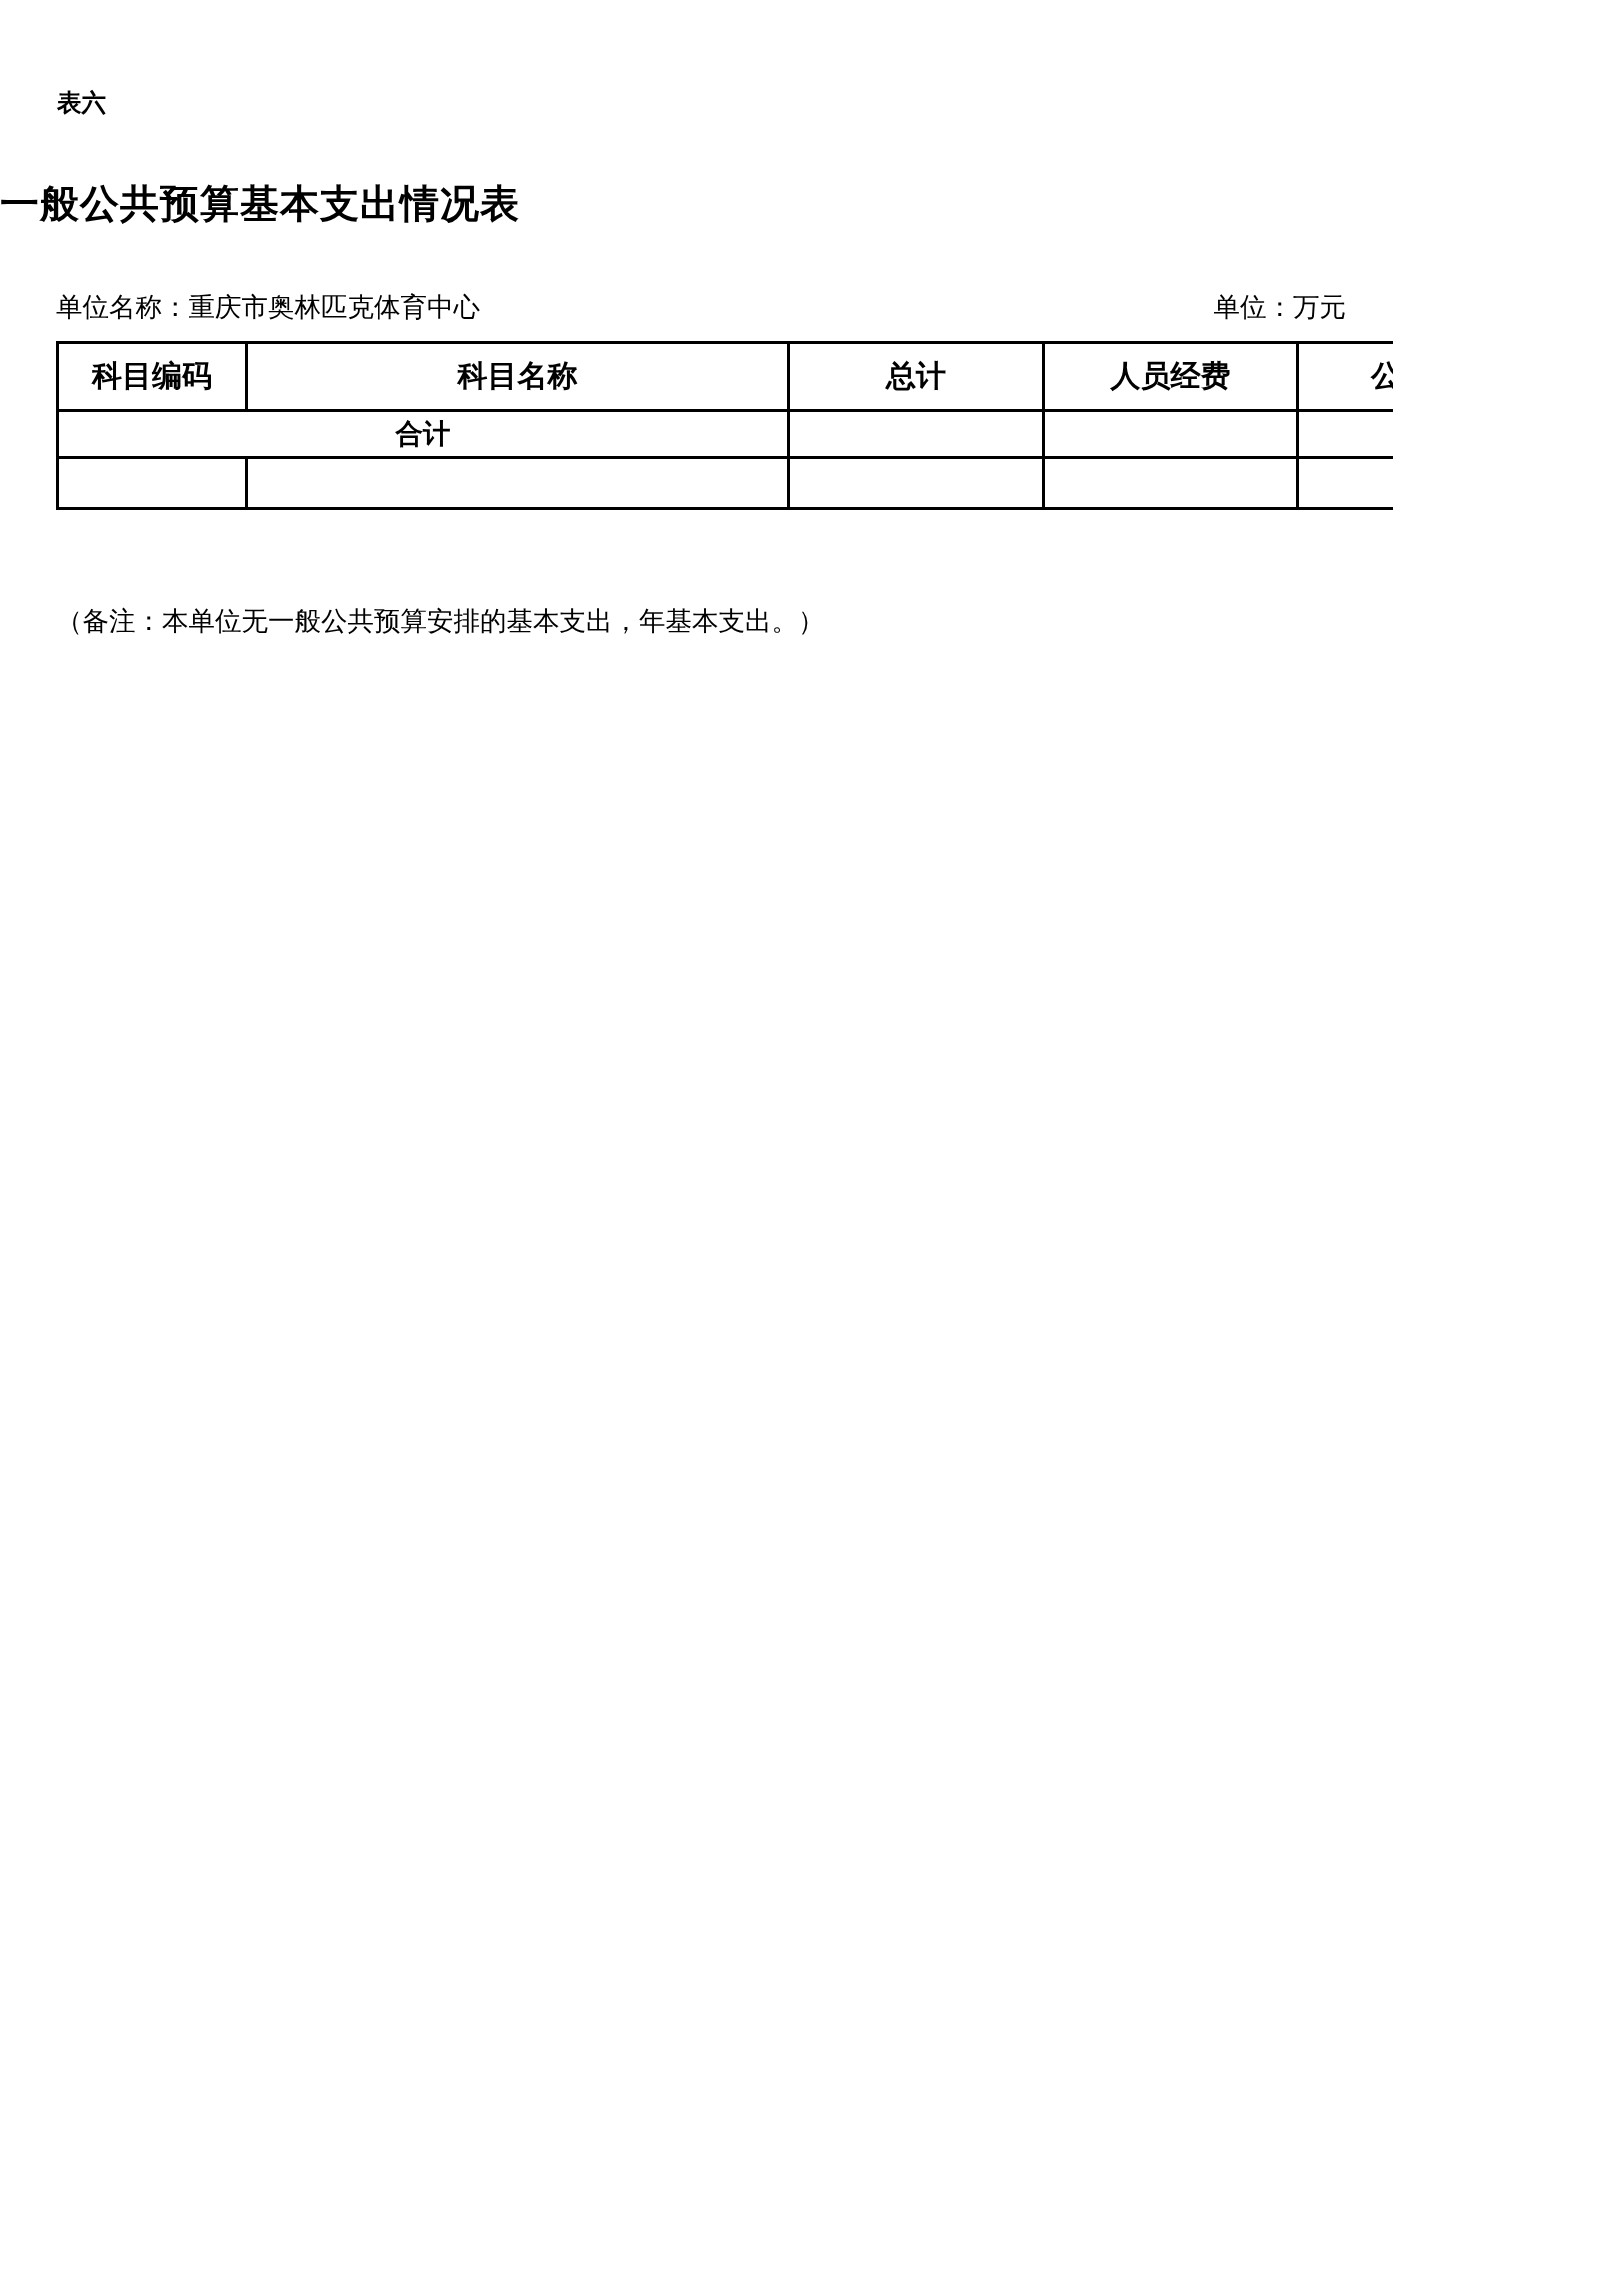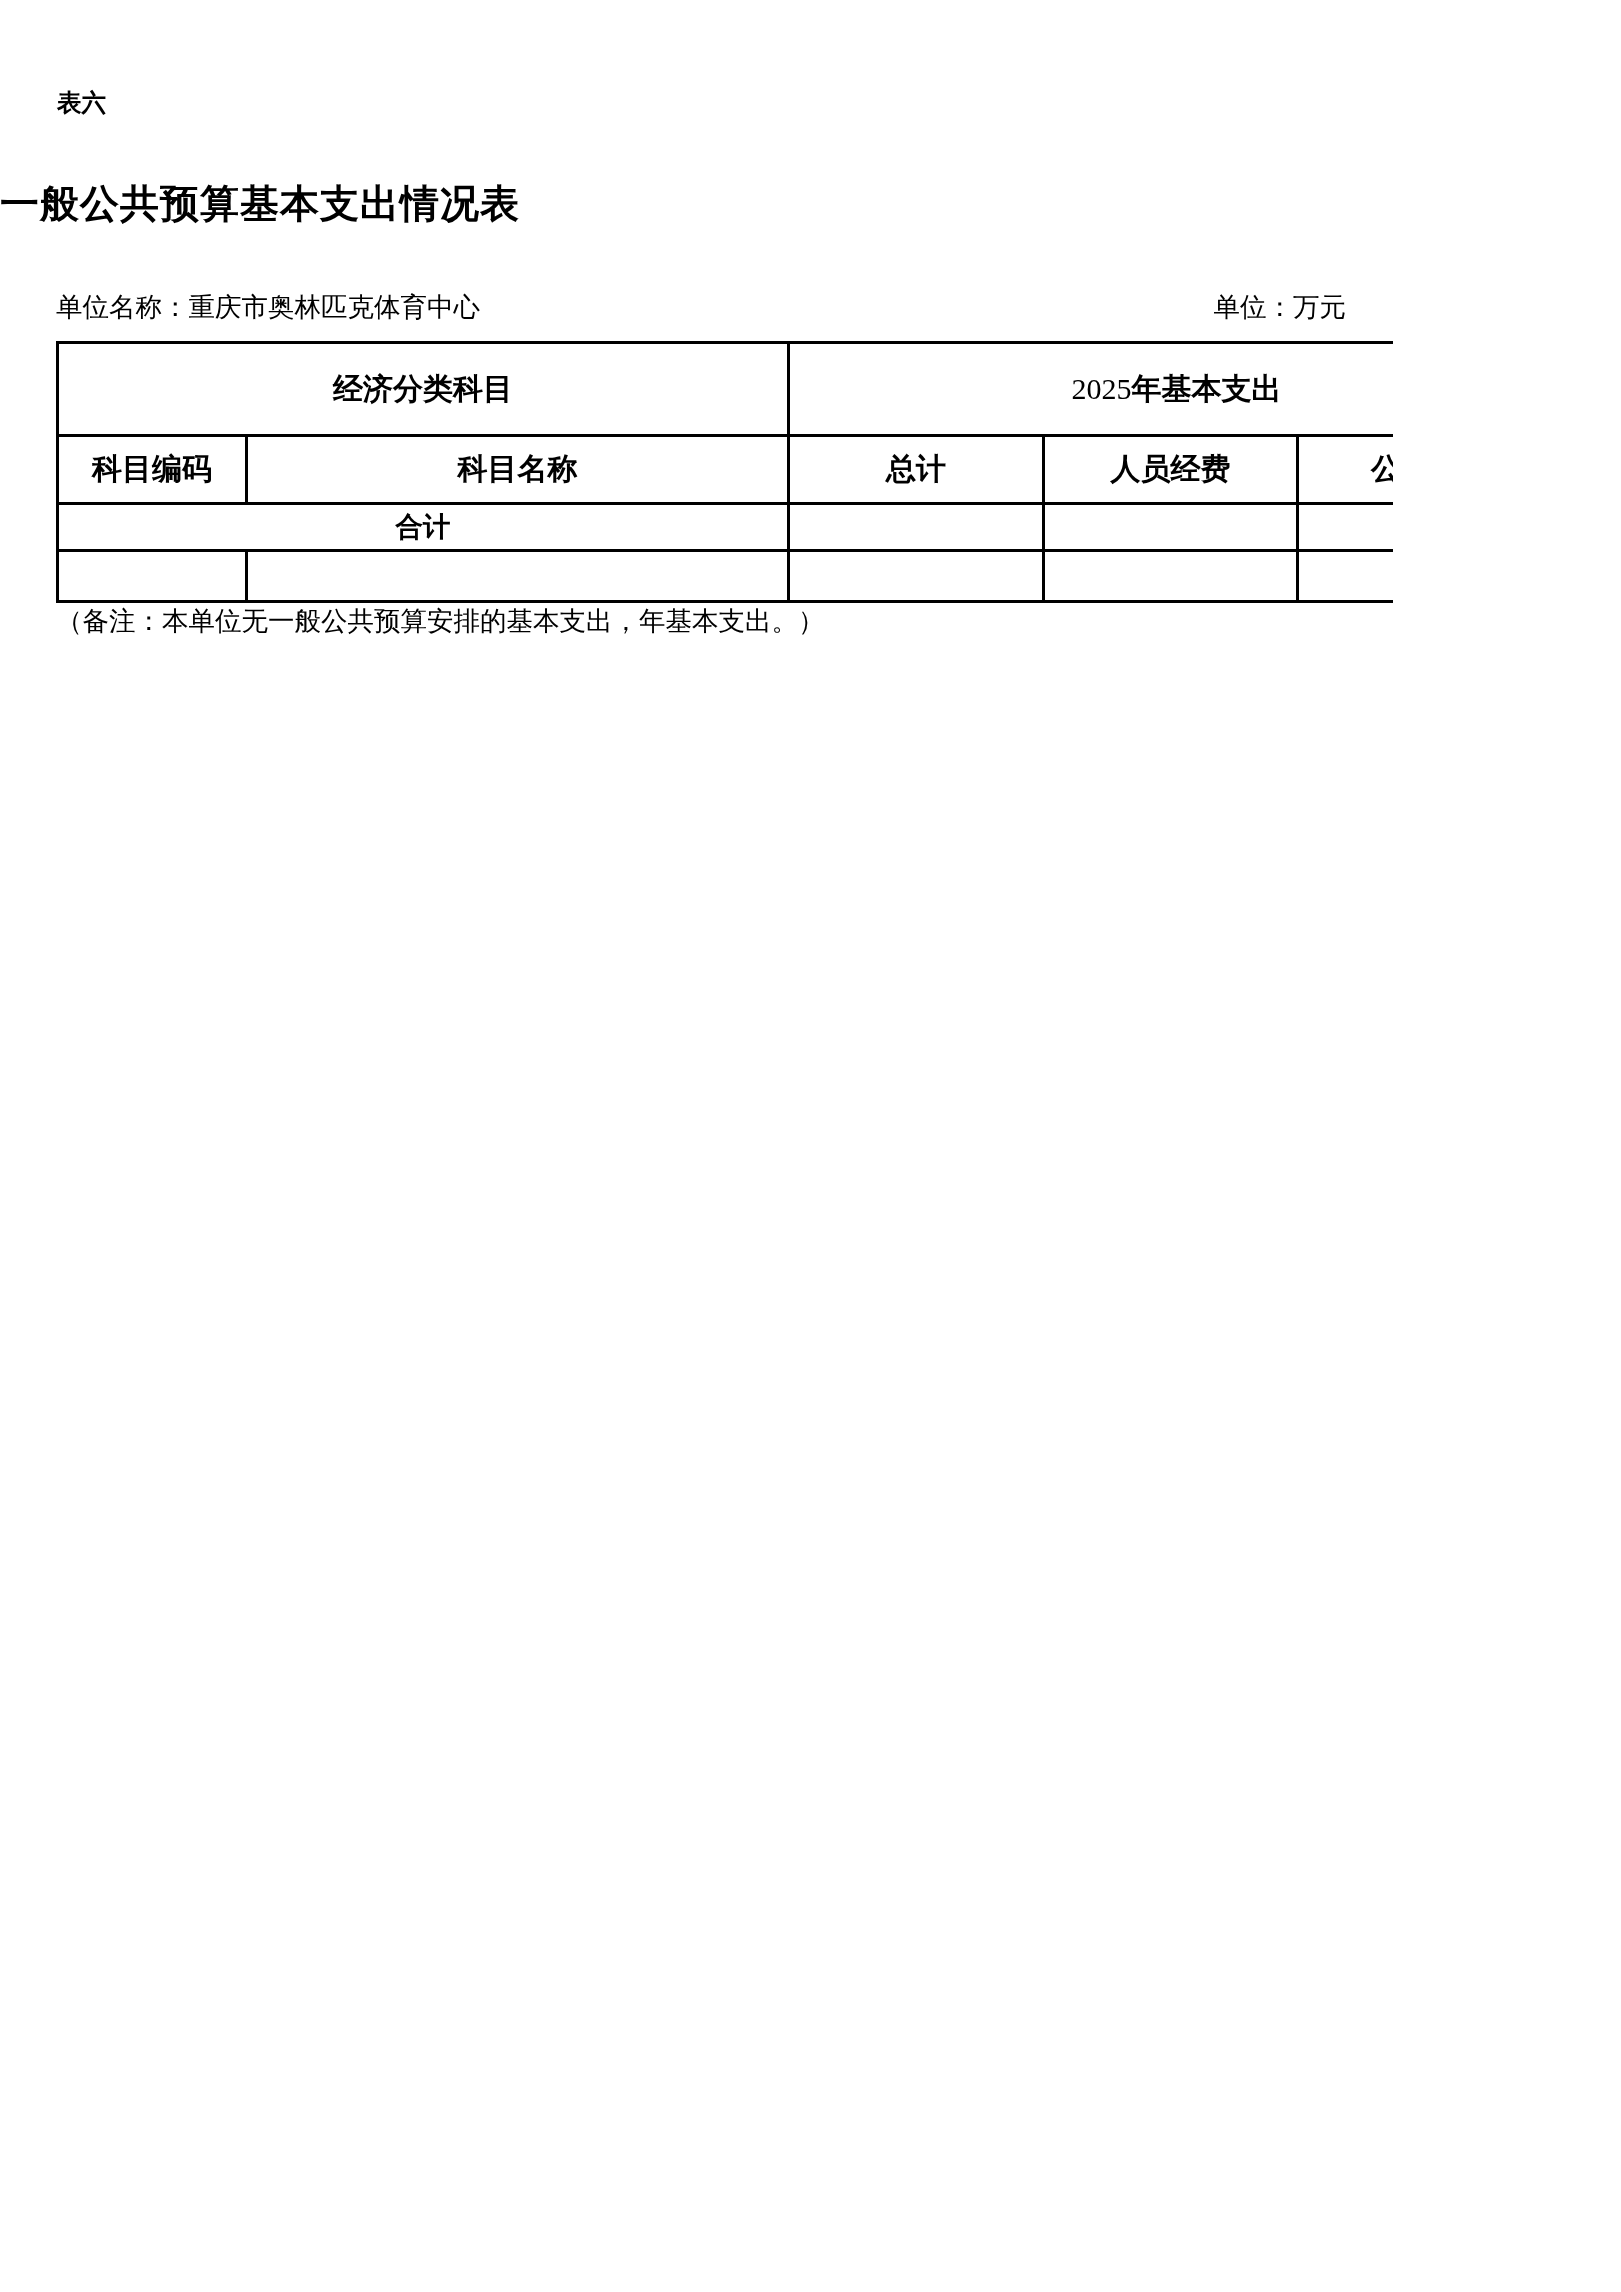--- a/index.html
+++ b/index.html
@@ -114,24 +114,20 @@
 
   <table class="budget">
     <colgroup>
       <col style="width:189px">
       <col style="width:542px">
       <col style="width:255px">
       <col style="width:254px">
       <col style="width:267px">
     </colgroup>
     <tbody>
-      <tr class="row-group-header">
-        <th colspan="2">经济分类科目</th>
-        <th colspan="3"><span class="year-digits">2025</span><span>年基本支出</span></th>
-      </tr>
       <tr class="row-col-header">
         <th>科目编码</th>
         <th>科目名称</th>
         <th>总计</th>
         <th>人员经费</th>
         <th>公用经费</th>
       </tr>
       <tr class="row-total">
         <td colspan="2">合计</td>
         <td></td>

